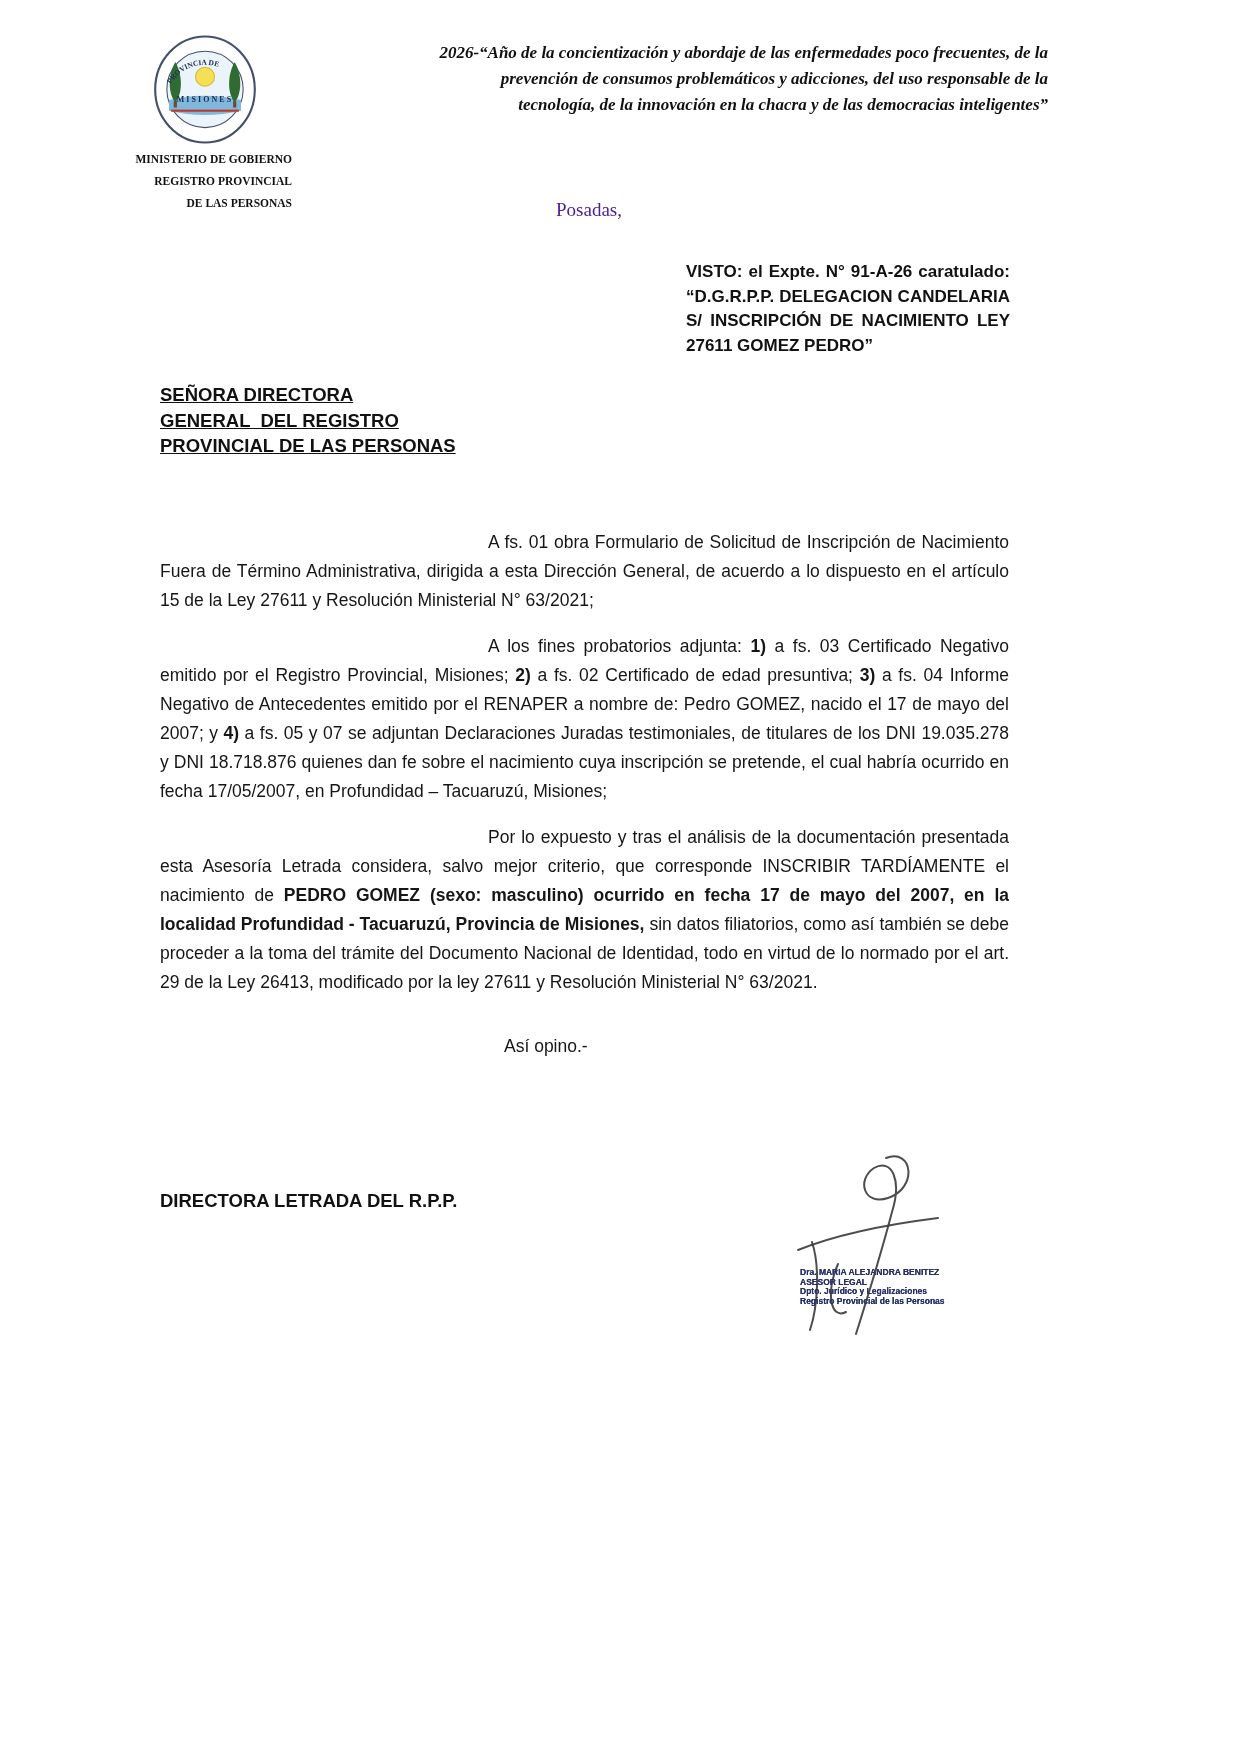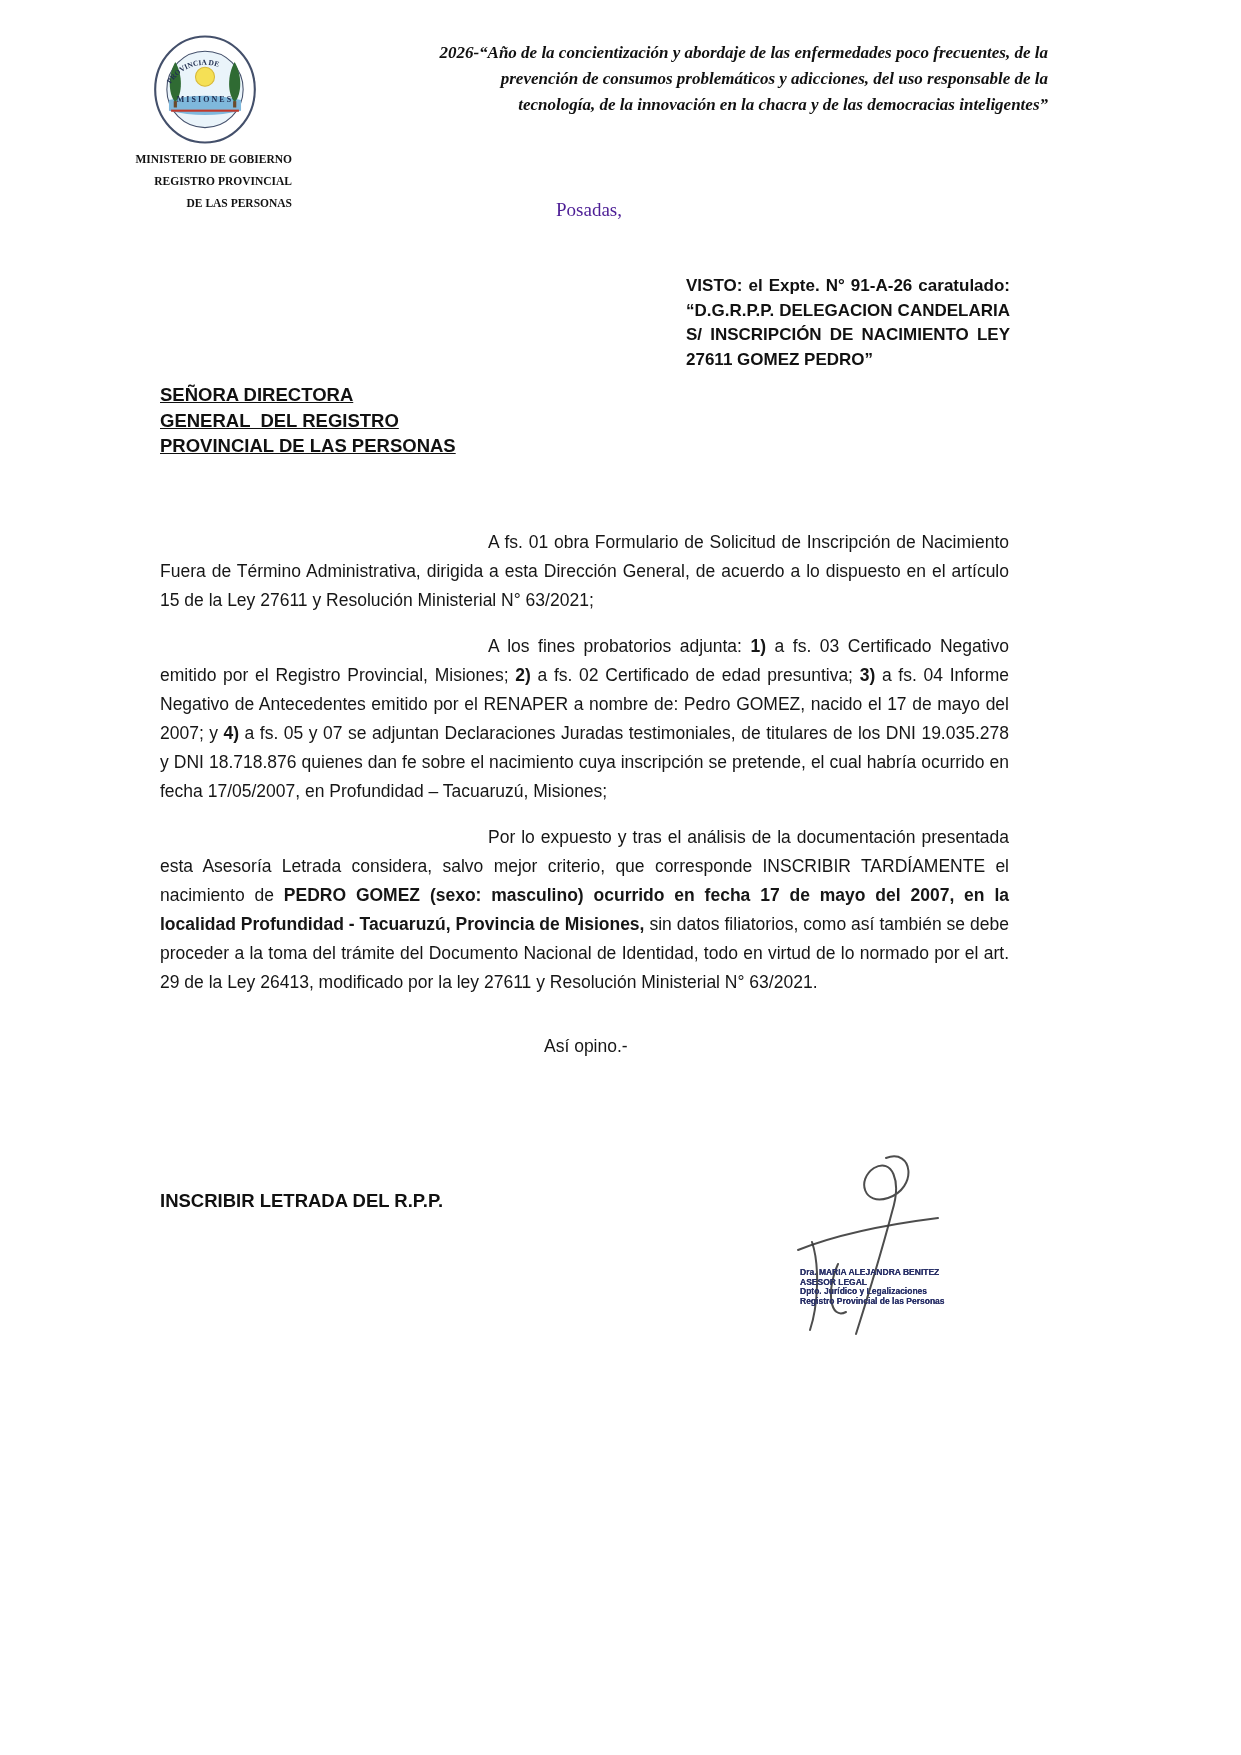--- a/index.html
+++ b/index.html
@@ -17,33 +17,33 @@
     position:absolute; left:116px; top:148px; width:176px; text-align:right;
     font-family:"Liberation Serif", serif; font-weight:700; font-size:11.5px;
     line-height:22px; white-space:pre-line; color:#111;
   }
   .city-line {
     position:absolute; left:556px; top:199px;
     font-family:"Liberation Serif", serif; font-size:19px; color:#4c1d95;
   }
   .case-ref {
     position:absolute; left:686px; top:260px; width:324px;
-    font-weight:700; font-size:17px; line-height:24.5px; text-align:justify; color:#111;margin-top:14px;
+    font-weight:700; font-size:17px; line-height:24.5px; text-align:justify; color:#111;
   }
   .recipient {
     position:absolute; left:160px; top:382px; font-weight:700; font-size:18.5px;
     line-height:25.5px; white-space:pre-wrap; color:#111;text-decoration:underline;
   }
   .body-text {
     position:absolute; left:160px; top:528px; width:849px;
     font-size:17.5px; line-height:29px; text-align:justify; color:#161616;
   }
   .body-text p { margin:0 0 17px 0; text-indent:328px; }
   .b { font-weight:700; }
-  .opinion { position:absolute; left:504px; top:1036px; font-size:17.5px; color:#161616;margin-left:40px; }
+  .opinion { position:absolute; left:504px; top:1036px; font-size:17.5px; color:#161616; }
   .signer-title { position:absolute; left:160px; top:1190px; font-weight:700; font-size:18.5px; color:#111; }
   .signature { position:absolute; left:768px; top:1146px; width:184px; height:204px; z-index:1; }
   .signature path { fill:none; stroke:#3a3a3a; stroke-width:2; stroke-linecap:round; opacity:.9; }
   .stamp {
     position:absolute; left:800px; top:1240px; width:122px; z-index:2;
     font-weight:700; font-size:8.5px; line-height:9.5px; color:#2a3168;
     text-shadow:0 0 0.5px #2a3168;
     margin-top:28px;
   }
   .stamp div { white-space:nowrap; }
@@ -89,21 +89,21 @@
 PROVINCIAL DE LAS PERSONAS</div>
 
   <div class="body-text">
     <p>A fs. 01 obra Formulario de Solicitud de Inscripción de Nacimiento Fuera de Término Administrativa, dirigida a esta Dirección General, de acuerdo a lo dispuesto en el artículo 15 de la Ley  27611 y Resolución Ministerial N° 63/2021;</p>
     <p><span>A los fines probatorios adjunta: </span><span class="b">1)</span><span> a fs. 03 Certificado Negativo emitido por el Registro Provincial, Misiones; </span><span class="b">2)</span><span> a fs. 02 Certificado de edad presuntiva; </span><span class="b">3)</span><span> a fs. 04 Informe Negativo de Antecedentes emitido por el RENAPER a nombre de: Pedro GOMEZ, nacido el 17 de mayo del 2007; y </span><span class="b">4)</span><span> a fs. 05 y 07 se adjuntan Declaraciones Juradas testimoniales, de titulares de los DNI 19.035.278 y DNI 18.718.876 quienes dan fe sobre el nacimiento cuya inscripción se pretende, el cual habría ocurrido en fecha 17/05/2007, en Profundidad – Tacuaruzú, Misiones;</span></p>
     <p><span>Por lo expuesto y tras el análisis de la documentación presentada esta Asesoría Letrada considera, salvo mejor criterio, que corresponde INSCRIBIR TARDÍAMENTE el nacimiento de </span><span class="b">PEDRO GOMEZ (sexo: masculino) ocurrido en fecha 17 de mayo del 2007, en la localidad Profundidad - Tacuaruzú, Provincia de Misiones,</span><span> sin datos filiatorios, como así también se debe proceder a la toma del trámite del Documento Nacional de Identidad, todo en virtud de lo normado por el art. 29 de la Ley 26413, modificado por la ley 27611 y Resolución Ministerial N° 63/2021.</span></p>
   </div>
 
   <div class="opinion">Así opino.-</div>
 
-  <div class="signer-title">INSCRIBIR LETRADA DEL R.P.P.</div>
+  <div class="signer-title">DIRECTORA LETRADA DEL R.P.P.</div>
 
   <div class="signature">
     <svg viewBox="0 0 184 204" width="184" height="204">
       <path d="M118,12 C145,2 150,42 120,52 C96,60 88,34 106,22 C124,12 134,34 124,66 C114,104 100,150 88,188"></path>
       <path d="M30,104 C70,88 122,78 170,72"></path>
       <path d="M70,118 C58,146 62,174 78,166"></path>
       <path d="M44,96 C52,120 50,160 42,184"></path>
     </svg>
   </div>
 

